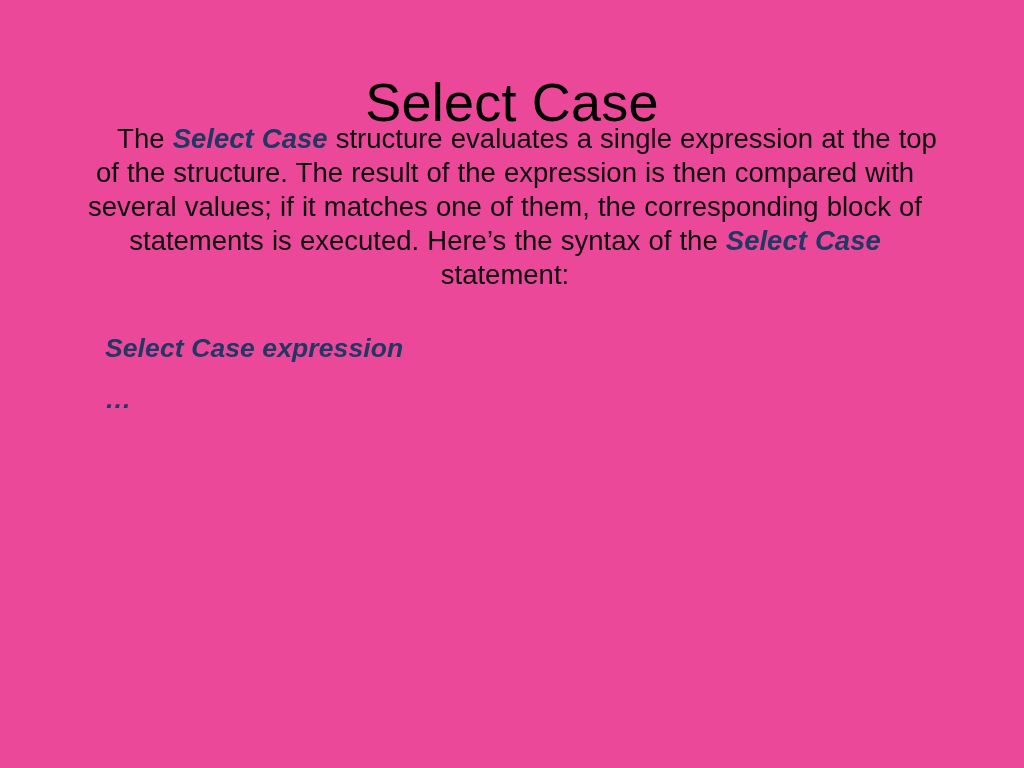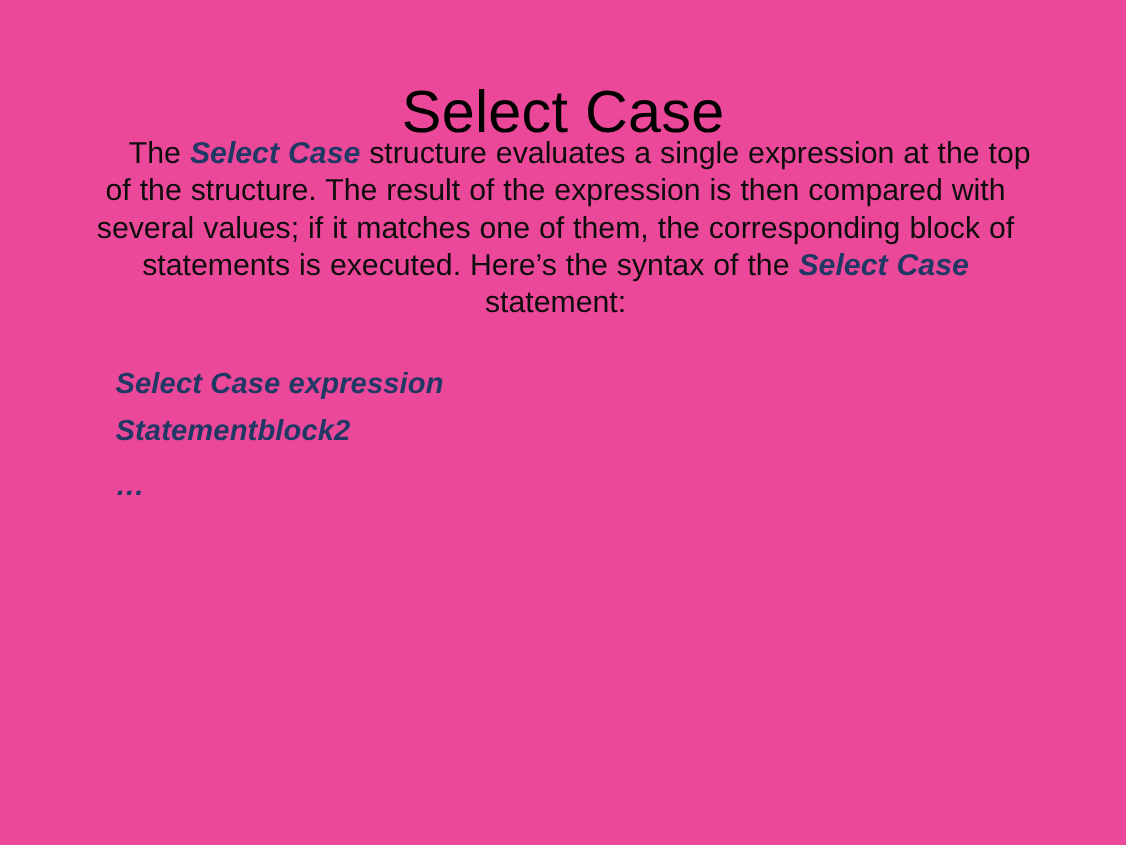--- a/index.html
+++ b/index.html
@@ -94,17 +94,16 @@
 <div class="slide">
 
   <h1 class="slide-title">Select Case</h1>
 
   <div class="body-block">
     <p class="body-paragraph"><span>The </span><span class="kw">Select Case</span><span> structure evaluates a single expression at the top of the structure. The result of the expression is then compared with several values; if it matches one of them, the corresponding block of statements is executed. Here’s the syntax of the </span><span class="kw">Select Case</span><span> statement:</span></p>
   </div>
 
   <div class="code-block">
     <div class="code-line">Select Case expression</div>
-    <div class="code-line">Statementblock2</div>
     <div class="code-line spaced-above">…</div>
   </div>
 
 </div>
 
 </body></html>

